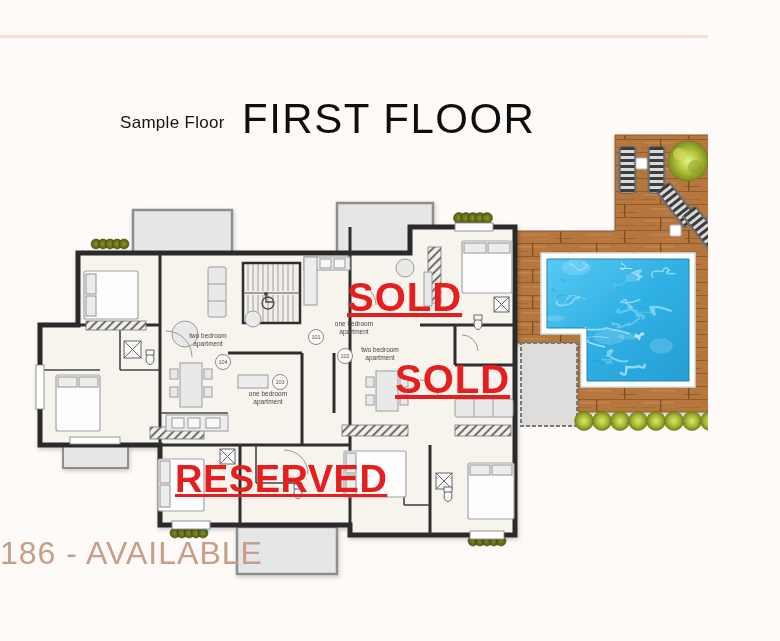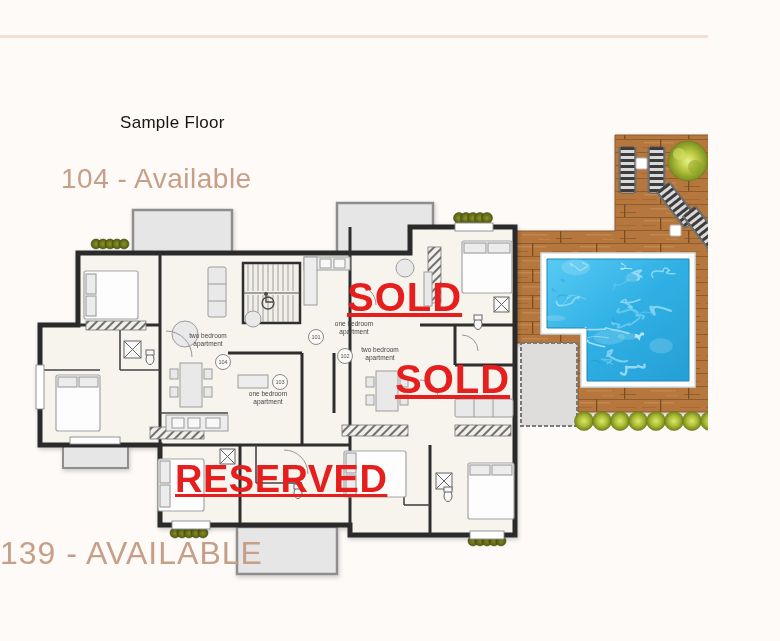--- a/index.html
+++ b/index.html
@@ -18,26 +18,26 @@
   #lblSold2{left:395px;top:322px;font-size:40px;letter-spacing:1px;}
   #lblReserved{left:175px;top:423px;font-size:38px;letter-spacing:.5px;}
   svg#plan{position:absolute;left:0;top:0;z-index:1;}
 </style>
 </head>
 <body>
 
 <div class="canvas">
   <div class="top-edge"></div>
   <div class="subtitle">Sample Floor</div>
-
-  <div class="status tan" id="lbl104">104 - Available</div>
+  <div class="title">FIRST FLOOR</div>
+
   <div class="status red" id="lblSold1">SOLD</div>
   <div class="status red" id="lblSold2">SOLD</div>
   <div class="status red" id="lblReserved">RESERVED</div>
-  <div class="status tan" id="lbl103">139 - AVAILABLE</div>
+  <div class="status tan" id="lbl103">186 - AVAILABLE</div>
 
   <svg id="plan" width="780" height="641" viewBox="0 0 780 641">
     <defs>
       <pattern id="wood" width="64" height="26" patternUnits="userSpaceOnUse">
         <rect width="64" height="26" fill="#b5773e"></rect>
         <rect y="0" width="64" height="1" fill="#8f5c2c"></rect>
         <rect y="13" width="64" height="1" fill="#8f5c2c"></rect>
         <rect x="4" y="3" width="30" height="1.4" fill="#c98f55" opacity=".75"></rect>
         <rect x="40" y="8" width="20" height="1" fill="#a2682f" opacity=".8"></rect>
         <rect x="10" y="17" width="26" height="1.4" fill="#c98f55" opacity=".6"></rect>

